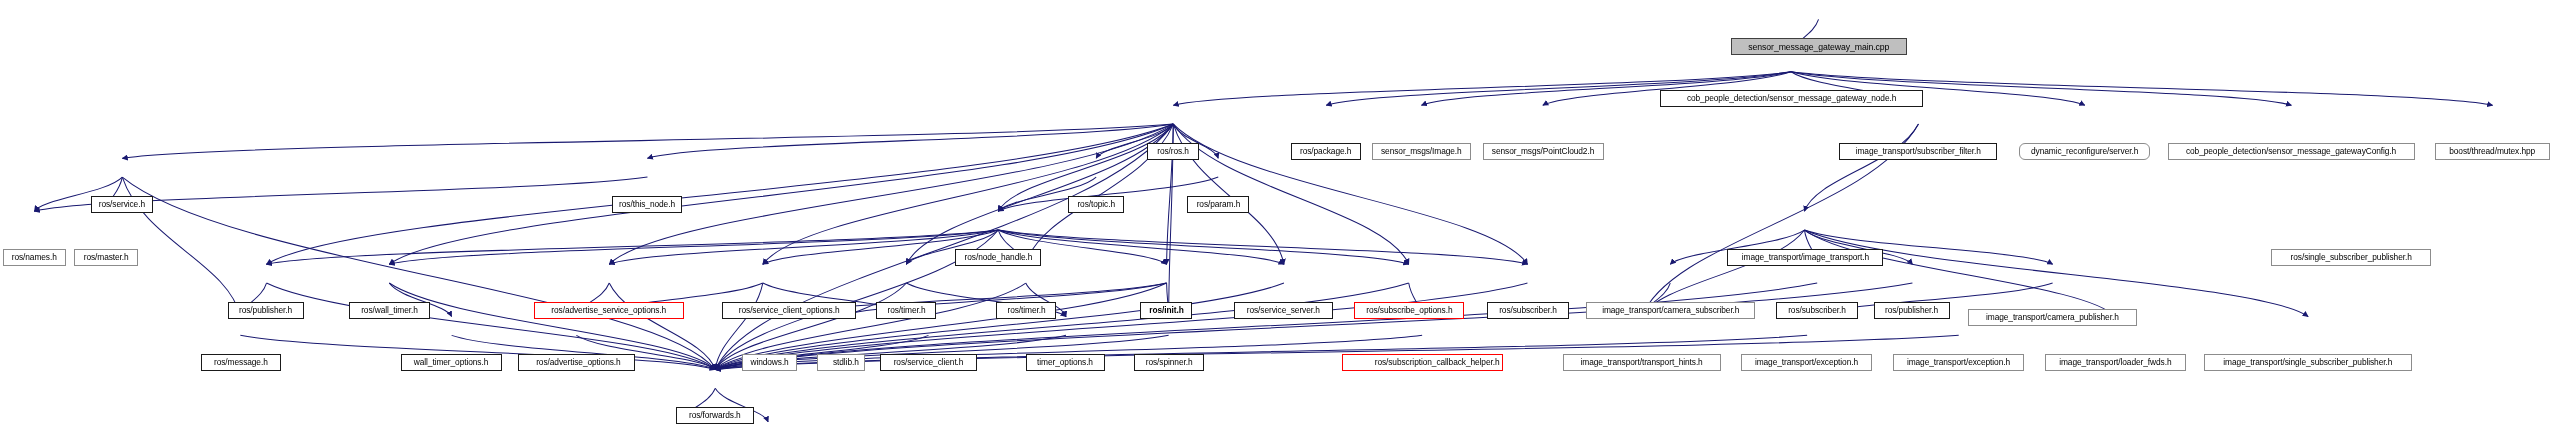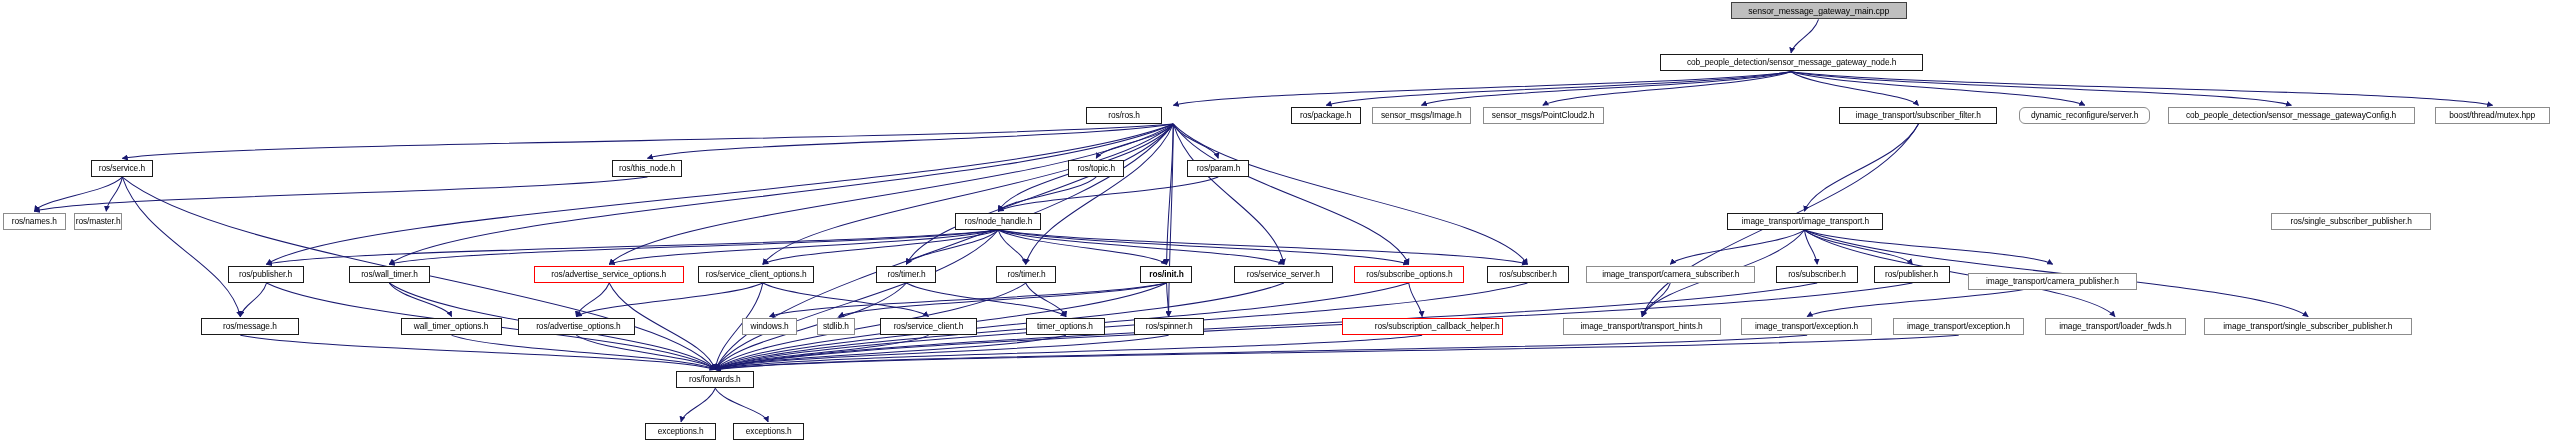--- a/index.html
+++ b/index.html
@@ -31,20 +31,21 @@
     justify-content: center;
     height: 17.4px;
     background: #ffffff;
     border: 0.7px solid #8c8c8c;
     color: #000000;
     font-size: 9px;
     line-height: 1;
     white-space: nowrap;
     padding: 0 4.7px;
     letter-spacing: -0.1px;
+    margin-top: 36px;
   }
   .node.root {
     background: #bfbfbf;
     border: 1.3px solid #404040;
     font-size: 9.4px;
   }
   .node.strong {
     border: 1.1px solid #1a1a1a;
   }
   .node.red {
@@ -158,21 +159,21 @@
         <path d="M 1066 579 C 1080.22 602.4, 1137.1 610.6080000000001, 1145 629" fill="none" stroke="#191970" stroke-width="1.5" marker-end="url(#arrow)"></path>
       </g>
   </svg>
   <div id="node-layer">
       <div class="node root" style="left: 1731px; top: 2px; width: 176px;">
         <span class="lbl">sensor_message_gateway_main.cpp</span>
       </div>
       <div class="node strong" style="left: 1660px; top: 54px; width: 263px;">
         <span class="lbl">cob_people_detection/sensor_message_gateway_node.h</span>
       </div>
-      <div class="node strong" style="left: 1086px; top: 107px; width: 76px;">
+      <div class="node strong" style="left: 1147px; top: 107px; width: 52px;">
         <span class="lbl">ros/ros.h</span>
       </div>
       <div class="node strong" style="left: 1291px; top: 107px; width: 70px;">
         <span class="lbl">ros/package.h</span>
       </div>
       <div class="node" style="left: 1372px; top: 107px; width: 99px;">
         <span class="lbl">sensor_msgs/Image.h</span>
       </div>
       <div class="node" style="left: 1483px; top: 107px; width: 121px; justify-content: center;">
         <span class="lbl">sensor_msgs/PointCloud2.h</span>
@@ -197,42 +198,42 @@
       </div>
       <div class="node strong" style="left: 1068px; top: 160px; width: 56px;">
         <span class="lbl">ros/topic.h</span>
       </div>
       <div class="node strong" style="left: 1187px; top: 160px; width: 62px;">
         <span class="lbl">ros/param.h</span>
       </div>
       <div class="node" style="left: 2.7px; top: 213px; width: 63px;">
         <span class="lbl">ros/names.h</span>
       </div>
-      <div class="node" style="left: 74px; top: 213px; width: 48px;">
+      <div class="node" style="left: 74px; top: 213px; width: 64px;">
         <span class="lbl">ros/master.h</span>
       </div>
       <div class="node strong" style="left: 955px; top: 213px; width: 86px;">
         <span class="lbl">ros/node_handle.h</span>
       </div>
       <div class="node strong" style="left: 1727px; top: 213px; width: 156px;">
         <span class="lbl">image_transport/image_transport.h</span>
       </div>
       <div class="node" style="left: 2271px; top: 213px; width: 160px;">
         <span class="lbl">ros/single_subscriber_publisher.h</span>
       </div>
       <div class="node strong" style="left: 228px; top: 266px; width: 76px;">
         <span class="lbl">ros/publisher.h</span>
       </div>
       <div class="node strong" style="left: 349px; top: 266px; width: 81px;">
         <span class="lbl">ros/wall_timer.h</span>
       </div>
       <div class="node red" style="left: 534px; top: 266px; width: 150px;">
         <span class="lbl">ros/advertise_service_options.h</span>
       </div>
-      <div class="node strong" style="left: 698px; top: 266px; width: 116px;">
+      <div class="node strong" style="left: 722px; top: 266px; width: 134px;">
         <span class="lbl">ros/service_client_options.h</span>
       </div>
       <div class="node strong" style="left: 876px; top: 266px; width: 60px;">
         <span class="lbl">ros/timer.h</span>
       </div>
       <div class="node strong" style="left: 996px; top: 266px; width: 60px;">
         <span class="lbl">ros/timer.h</span>
       </div>
       <div class="node strong" style="left: 1140px; top: 266px; width: 52px; font-weight: bold;">
         <span class="lbl">ros/init.h</span>
@@ -251,33 +252,33 @@
       </div>
       <div class="node strong" style="left: 1776px; top: 266px; width: 82px;">
         <span class="lbl">ros/subscriber.h</span>
       </div>
       <div class="node strong" style="left: 1874px; top: 266px; width: 76px;">
         <span class="lbl">ros/publisher.h</span>
       </div>
       <div class="node" style="left: 1968px; top: 273px; width: 169px;">
         <span class="lbl">image_transport/camera_publisher.h</span>
       </div>
-      <div class="node strong" style="left: 201px; top: 318px; width: 98px;">
+      <div class="node strong" style="left: 201px; top: 318px; width: 80px;">
         <span class="lbl">ros/message.h</span>
       </div>
       <div class="node strong" style="left: 401px; top: 318px; width: 101px;">
         <span class="lbl">wall_timer_options.h</span>
       </div>
       <div class="node strong" style="left: 518px; top: 318px; width: 117px; padding-left: 8px;">
         <span class="lbl">ros/advertise_options.h</span>
       </div>
       <div class="node" style="left: 742px; top: 318px; width: 55px; text-align: center;">
         <span class="lbl">windows.h</span>
       </div>
-      <div class="node" style="left: 817px; top: 318px; width: 38px;">
+      <div class="node" style="left: 817px; top: 318px; width: 48px; justify-content: flex-end;">
         <span class="lbl">stdlib.h</span>
       </div>
       <div class="node strong" style="left: 880px; top: 318px; width: 97px;">
         <span class="lbl">ros/service_client.h</span>
       </div>
       <div class="node strong" style="left: 1026px; top: 318px; width: 79px;">
         <span class="lbl">timer_options.h</span>
       </div>
       <div class="node strong" style="left: 1134px; top: 318px; width: 70px;">
         <span class="lbl">ros/spinner.h</span>

